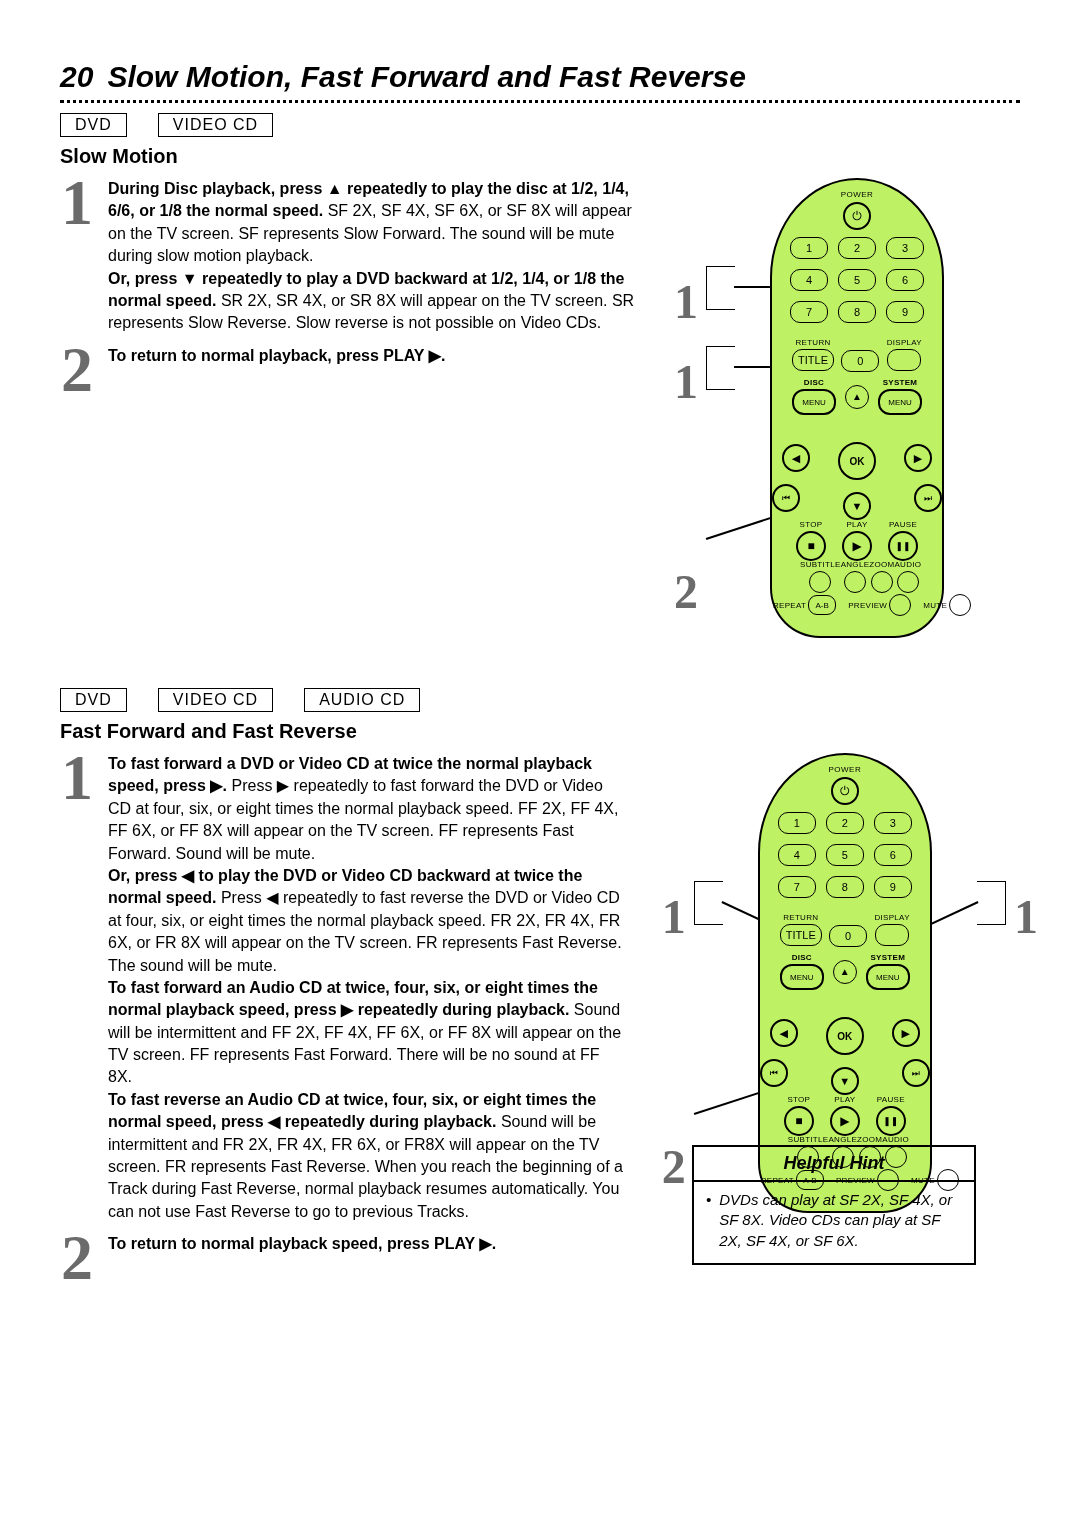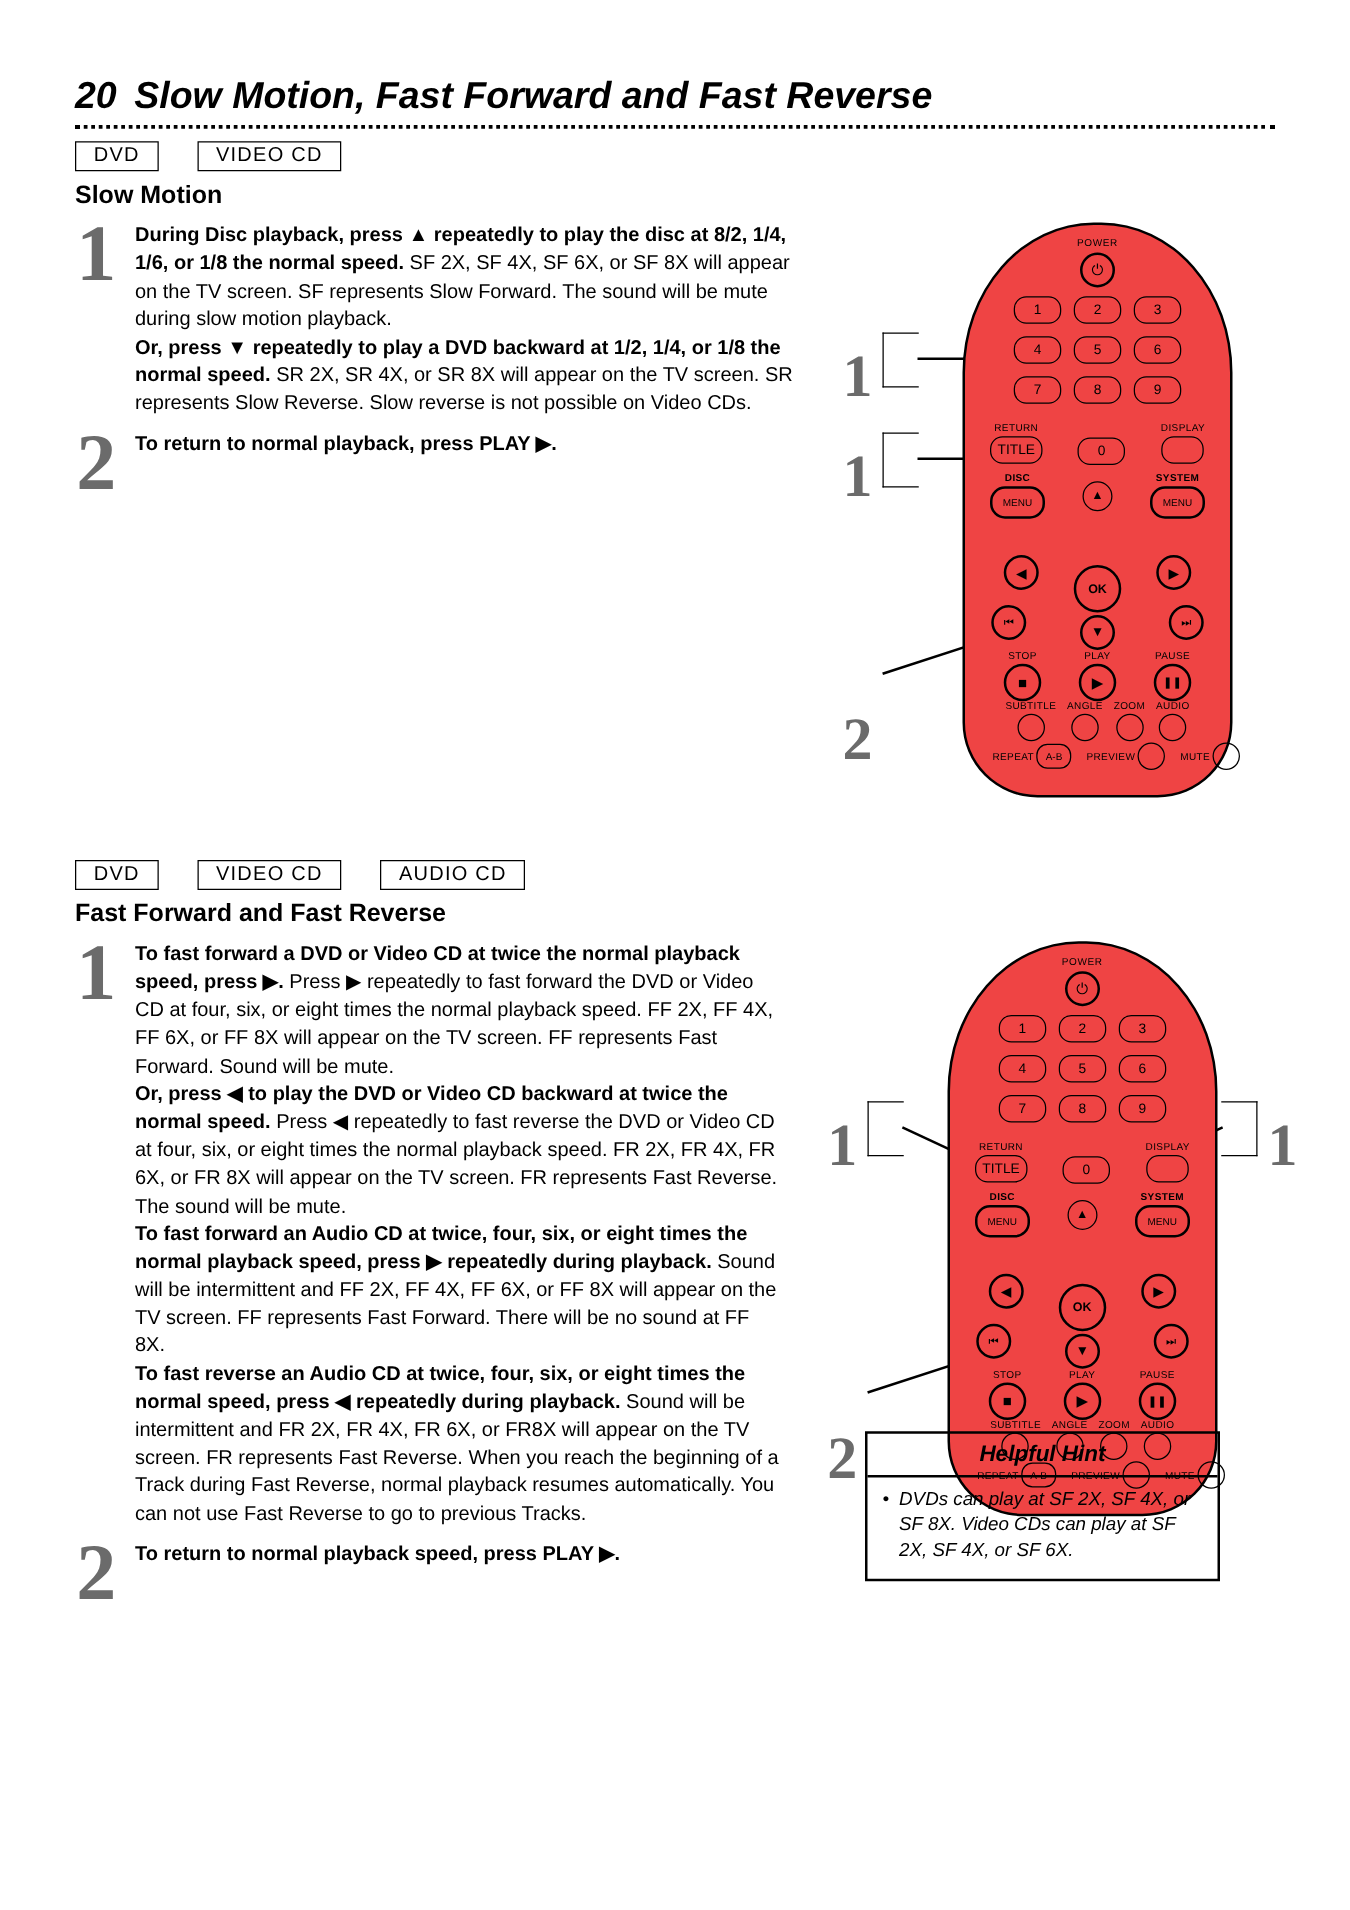--- a/index.html
+++ b/index.html
@@ -86,24 +86,24 @@
   .step-body b { font-weight: 700; }
   
   .remote-wrap {
     position: relative;
     width: 340px;
     height: 480px;
   }
   .remote {
     position: absolute;
     left: 100px; top: 0;
-    width: 216px; height: 460px;
+    width: 174px; height: 460px;
     border: 2px solid #000;
     border-radius: 105px 105px 60px 60px / 120px 120px 60px 60px;
-    background: #ef4444;
+    background: #bef264;
     box-sizing: border-box;
     padding: 18px 16px;
   }
   .remote .power-lbl {
     position: absolute; top: 10px; left: 50%; transform: translateX(-50%);
     font-size: 8px; letter-spacing: .5px;
   }
   .remote .power-btn {
     position: absolute; top: 22px; left: 50%; transform: translateX(-50%);
     width: 24px; height: 24px; border: 2px solid #000; border-radius: 50%;
@@ -134,21 +134,21 @@
   .menu-oval {
     width: 40px; height: 22px; border:2px double #000; border-radius: 12px;
     display:flex; align-items:center; justify-content:center; font-size:8px;
   }
   .menu-block { display:flex; flex-direction:column; align-items:center; gap:2px; }
   .dir-cluster {
     position:absolute; top:224px; left:50%; transform:translateX(-50%);
     width: 150px; height: 110px;
   }
   .dir-cluster .ok {
-    position:absolute; top:48px; left:50%; transform:translateX(-50%);
+    position:absolute; top:38px; left:50%; transform:translateX(-50%);
     width:34px; height:34px; border:2px solid #000; border-radius:50%;
     display:flex; align-items:center; justify-content:center; font-size:10px; font-weight:700;
   }
   .dir-cluster .arrow {
     position:absolute; width:24px; height:24px; border:2px double #000; border-radius:50%;
     display:flex; align-items:center; justify-content:center; font-size:11px;
   }
   .dir-cluster .down { bottom:-6px; left:50%; transform:translateX(-50%); }
   .dir-cluster .left { left:0; top:40px; }
   .dir-cluster .right { right:0; top:40px; }
@@ -219,21 +219,21 @@
     <span class="media-tag">VIDEO CD</span>
   </div>
 
   <div class="section-heading">Slow Motion</div>
 
   <div class="columns">
     <div class="col-left">
       <div class="step">
         <div class="step-num">1</div>
         <div class="step-body">
-          <b>During Disc playback, press ▲ repeatedly to play the disc at 8/2, 1/4, 1/6, or 1/8 the normal speed.</b><span> SF 2X, SF 4X, SF 6X, or SF 8X will appear on the TV screen. SF represents Slow Forward. The sound will be mute during slow motion playback.</span><br>
+          <b>During Disc playback, press ▲ repeatedly to play the disc at 1/2, 1/4, 6/6, or 1/8 the normal speed.</b><span> SF 2X, SF 4X, SF 6X, or SF 8X will appear on the TV screen. SF represents Slow Forward. The sound will be mute during slow motion playback.</span><br>
           <b>Or, press ▼ repeatedly to play a DVD backward at 1/2, 1/4, or 1/8 the normal speed.</b><span> SR 2X, SR 4X, or SR 8X will appear on the TV screen. SR represents Slow Reverse. Slow reverse is not possible on Video CDs.</span>
         </div>
       </div>
       <div class="step">
         <div class="step-num">2</div>
         <div class="step-body">
           <b>To return to normal playback, press PLAY ▶.</b>
         </div>
       </div>
     </div>

